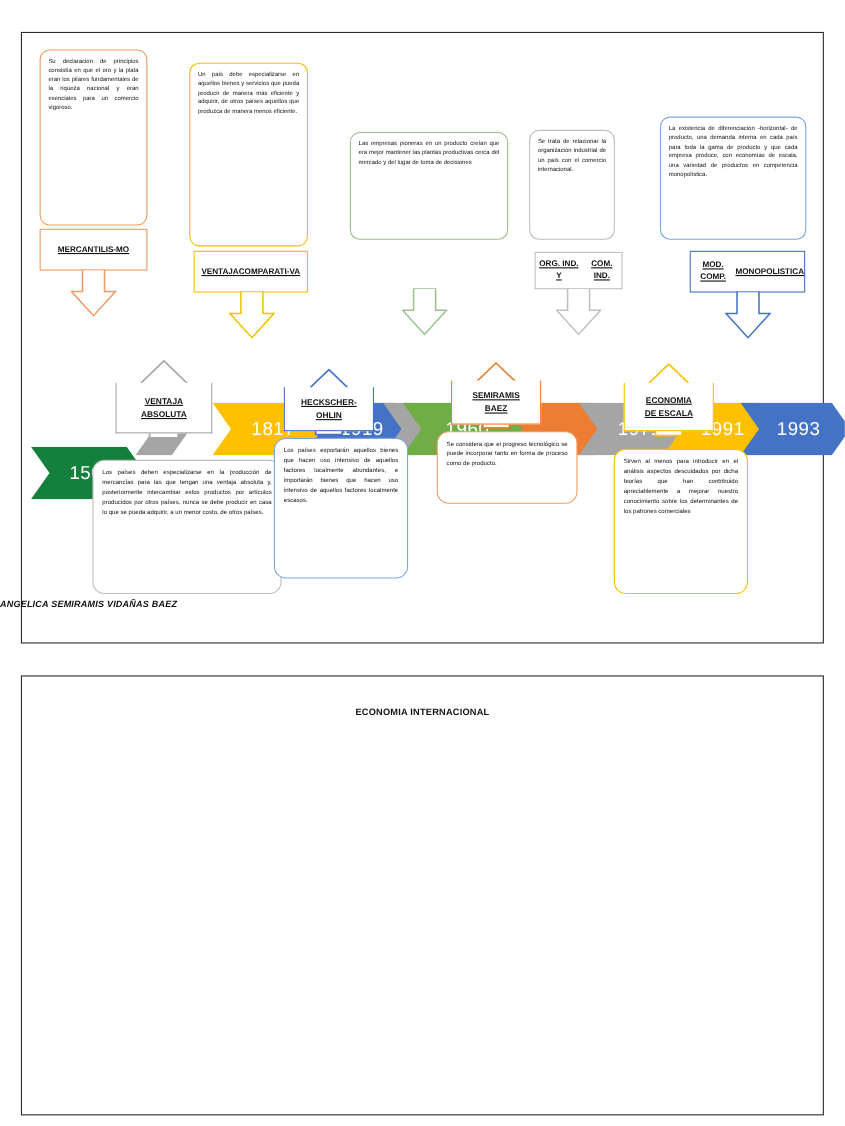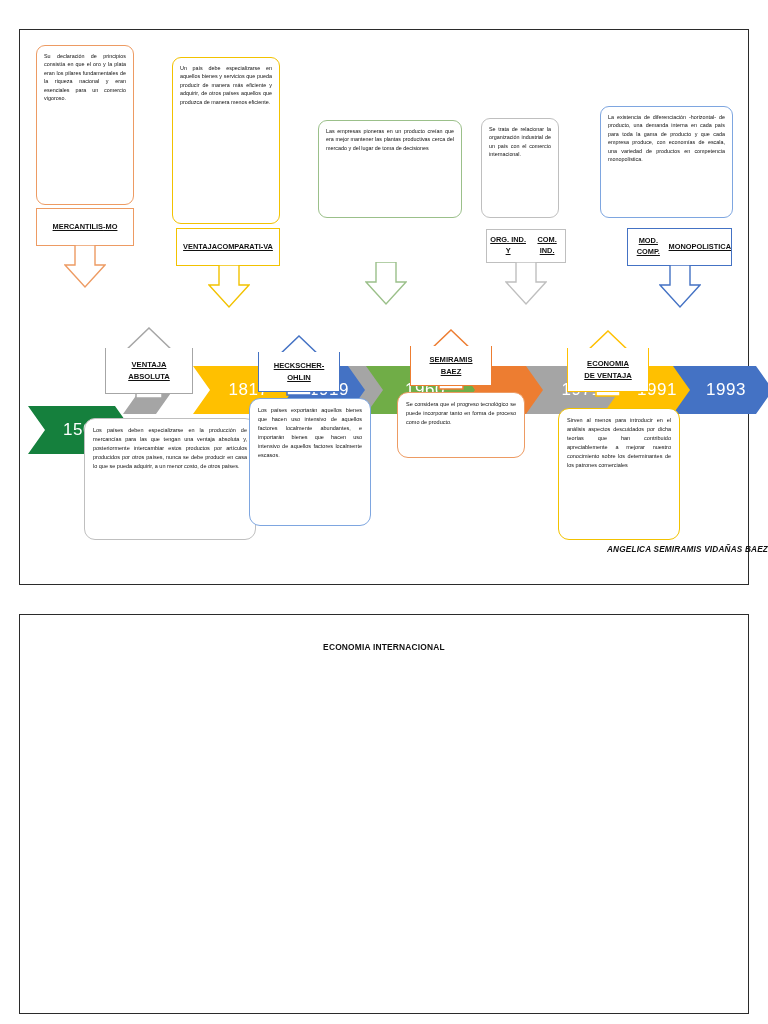--- a/index.html
+++ b/index.html
@@ -99,21 +99,21 @@
     text-align: justify;
     color: #111111;
     overflow: hidden;
     z-index: 6;
   }
 
   #footer-name {
     position: absolute;
     left: 0; right: 0;
     top: 545px;
-    text-align: right;
+    text-align: left;
     font-size: 8.2px;
     font-weight: bold;
     font-style: italic;
     color: #111111;
     letter-spacing: 0.2px;
   }
 
   #page2-title {
     position: absolute;
     left: 0; right: 0;
@@ -238,21 +238,21 @@
   <div class="up-label" style="left:410px; top:346px; width:82px; height:40px; border:1.5px solid #ED7D31; border-top:none; z-index:6;">
     <span>SEMIRAMIS</span>
     <span>BAEZ</span>
   </div>
 
   <svg class="up-arrow" style="left:565px; top:330px; z-index:5;" width="86" height="68" viewBox="0 0 86 68">
     <polygon points="43,1 66,23 55,23 55,66 31,66 31,23 20,23" fill="#ffffff" stroke="#FFC000" stroke-width="1.5"></polygon>
   </svg>
   <div class="up-label" style="left:567px; top:348px; width:82px; height:44px; border:1.5px solid #FFC000; border-top:none; z-index:6;">
     <span>ECONOMIA</span>
-    <span>DE VENTAJA</span>
+    <span>DE ESCALA</span>
   </div>
 
   <div class="bubble" style="left:84px; top:418px; width:172px; height:122px; border-color:#BFBFBF;">
     <span>Los países deben especializarse en la producción de mercancías para las que tengan una ventaja absoluta y, posteriormente intercambiar estos productos por artículos producidos por otros países, nunca se debe producir en casa lo que se pueda adquirir, a un menor costo, de otros países.</span>
   </div>
 
   <div class="bubble" style="left:249px; top:398px; width:122px; height:128px; border-color:#7EA6E0;">
     <span>Los países exportarán aquellos bienes que hacen uso intensivo de aquellos factores localmente abundantes, e importarán bienes que hacen uso intensivo de aquellos factores localmente escasos.</span>
   </div>
 

